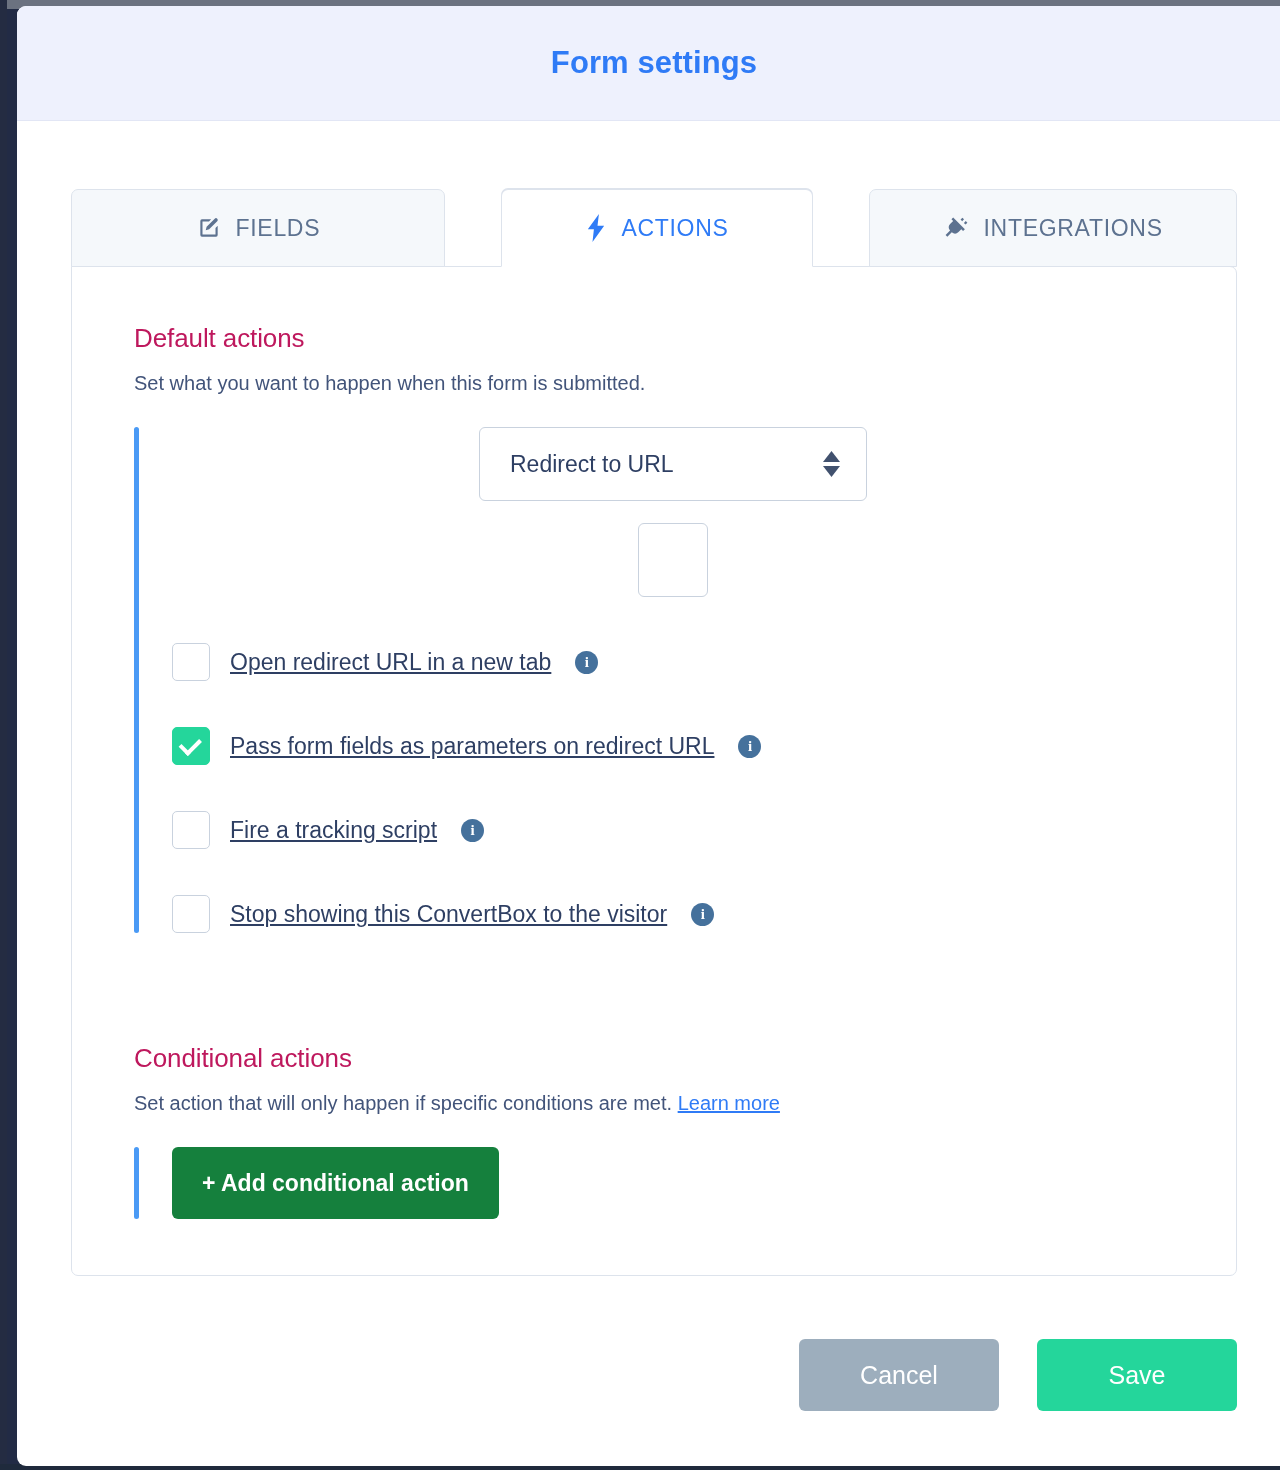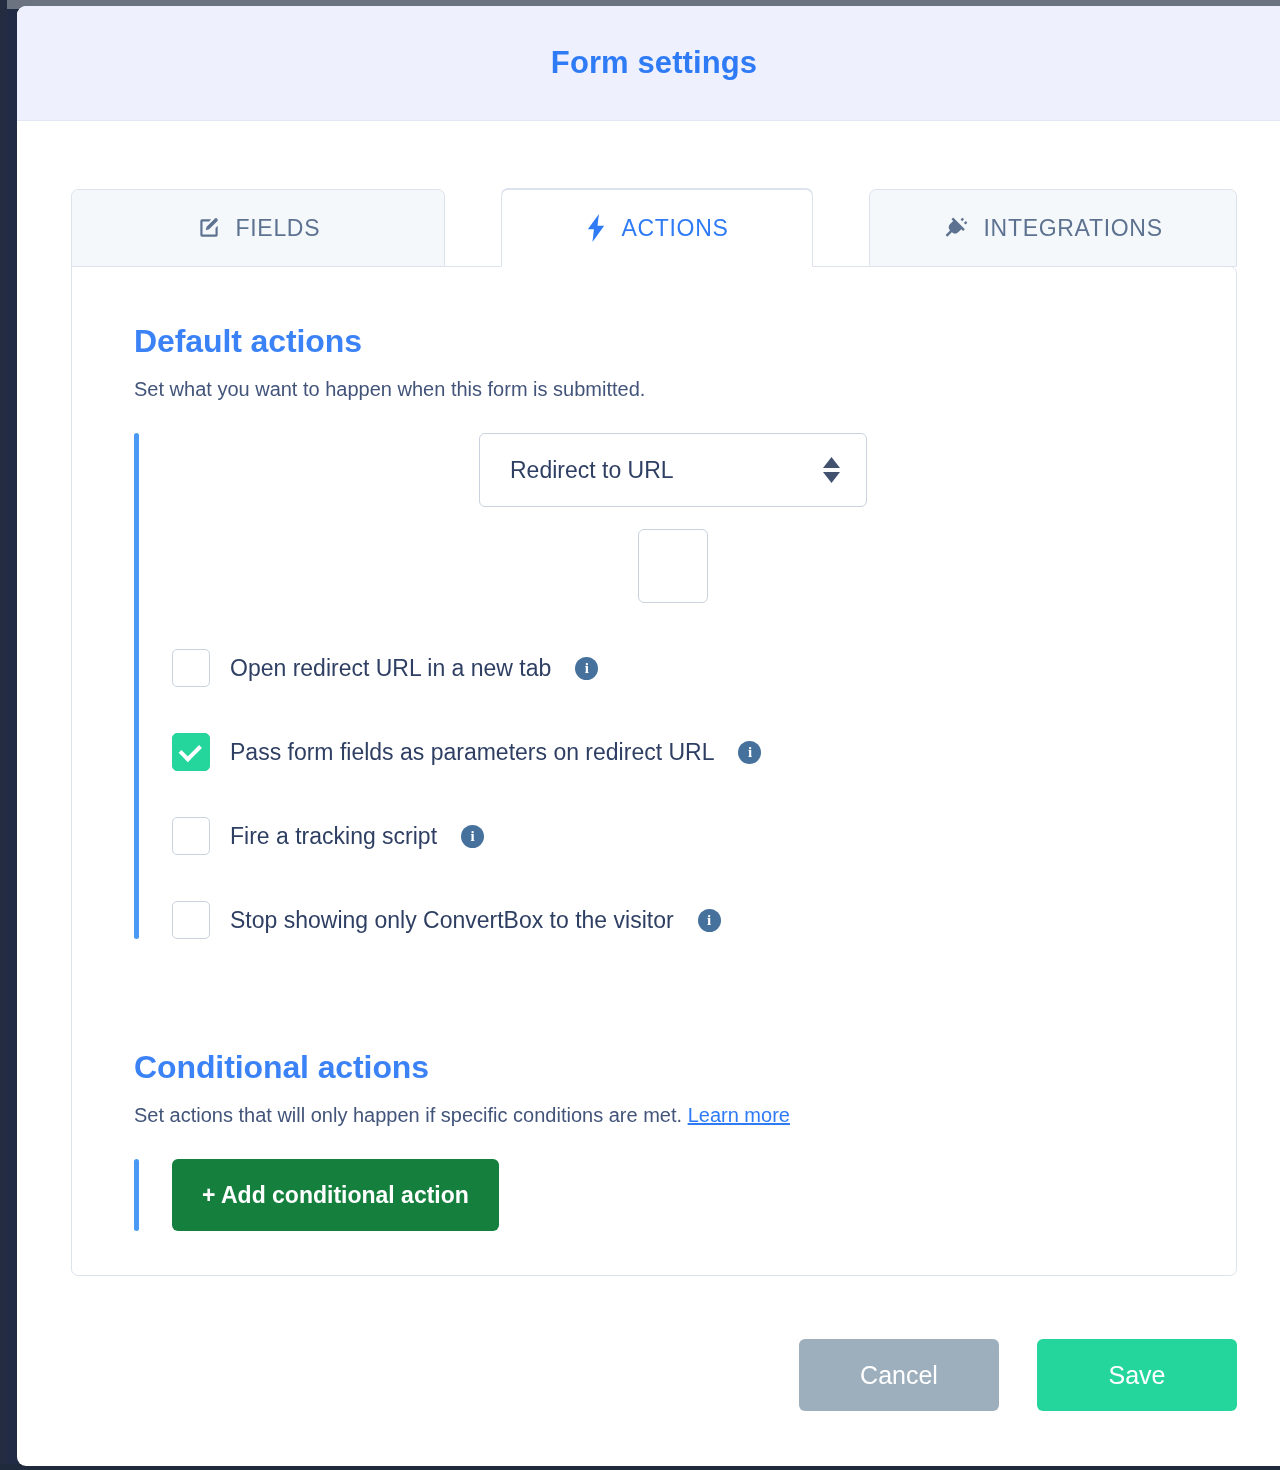--- a/index.html
+++ b/index.html
@@ -116,23 +116,23 @@
     position: relative;
     margin-top: -1px;
     border: 1px solid #dde3ec;
     border-radius: 0 7px 7px 7px;
     background: #ffffff;
     min-height: 1010px;
     padding: 56px 62px 40px 62px;
   }
 
   .section-title {
-    font-size: 32px;
-    font-weight: 700;
-    color: #3b82f6;
+    font-size: 26px;
+    font-weight: 400;
+    color: #be185d;
     letter-spacing: -0.1px;
   }
   .section-sub {
     margin-top: 18px;
     font-size: 20px;
     color: #42547a;
     font-weight: 400;
   }
   .section-sub .learn-more {
     color: #2f7bf6;
@@ -254,20 +254,21 @@
     width: 16px;
     height: 9px;
     border-left: 4px solid #ffffff;
     border-bottom: 4px solid #ffffff;
     transform: rotate(-45deg) translate(1px, -2px);
   }
 
   .check-label {
     font-size: 23px;
     color: #2e3f63;
+    text-decoration: underline;
   }
   .info-icon {
     width: 23px;
     height: 23px;
     flex: 0 0 auto;
     display: inline-flex;
     align-items: center;
     justify-content: center;
     border-radius: 50%;
     background: #45719c;
@@ -412,30 +413,30 @@
         </div>
 
         <div class="check-row">
           <div class="checkbox"></div>
           <span class="check-label">Fire a tracking script</span>
           <span class="info-icon">i</span>
         </div>
 
         <div class="check-row">
           <div class="checkbox"></div>
-          <span class="check-label">Stop showing only ConvertBox to the visitor</span>
+          <span class="check-label">Stop showing this ConvertBox to the visitor</span>
           <span class="info-icon">i</span>
         </div>
 
       </div>
 
       <div class="conditional-block">
         <div class="section-title">Conditional actions</div>
         <div class="section-sub">
-          <span>Set actions that will only happen if specific conditions are met.</span>
+          <span>Set action that will only happen if specific conditions are met.</span>
           <a class="learn-more" href="#">Learn more</a>
         </div>
 
         <div class="rail-group">
           <div class="rail"></div>
           <button class="add-btn">+ Add conditional action</button>
         </div>
       </div>
 
     </div>

